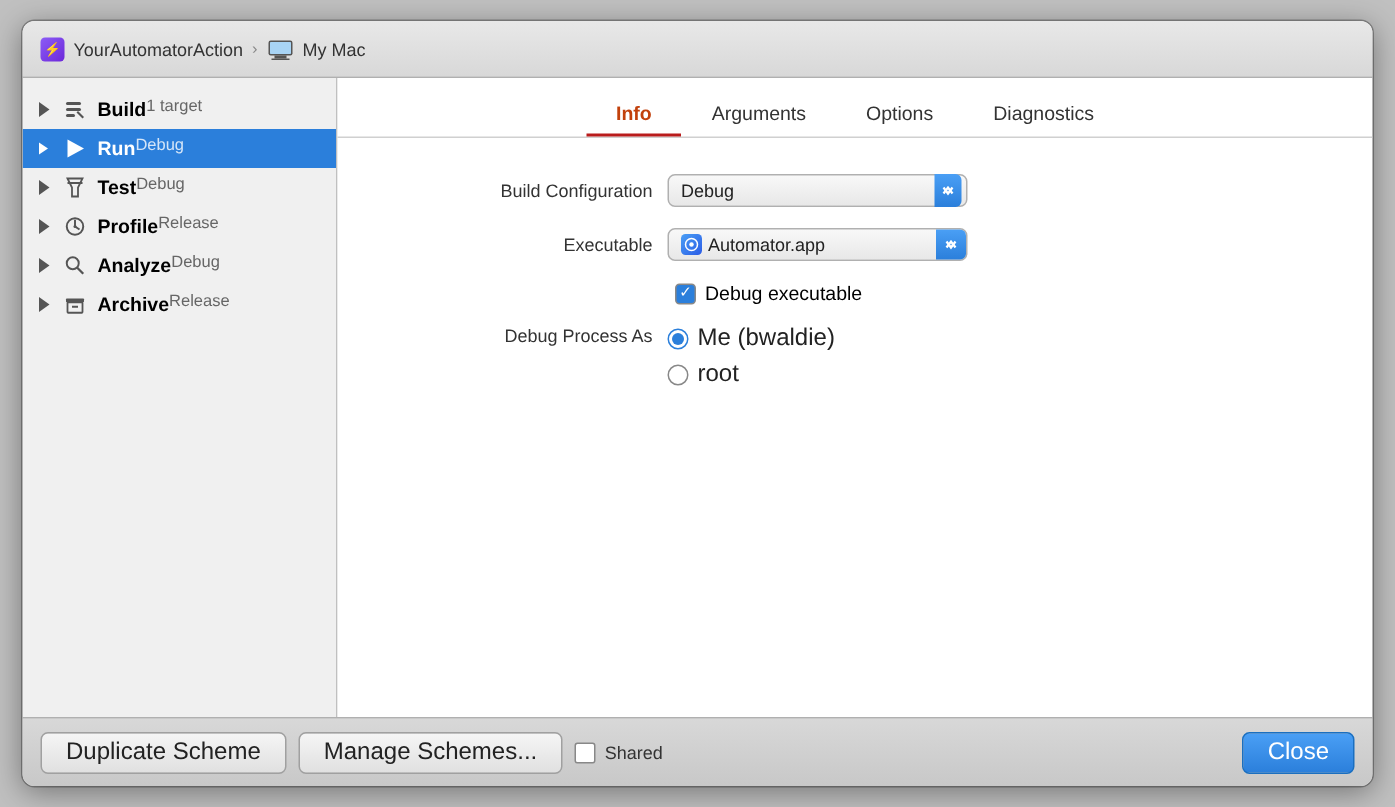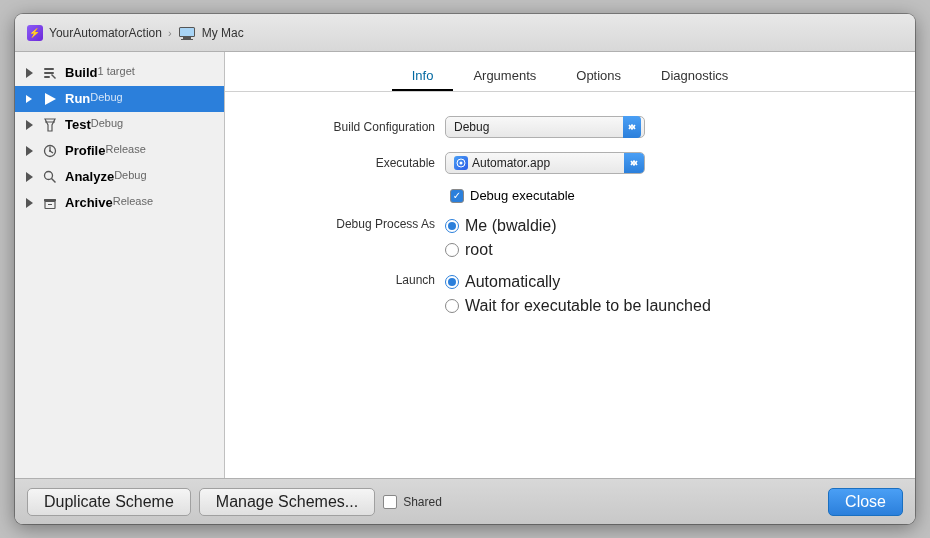--- a/index.html
+++ b/index.html
@@ -156,22 +156,23 @@
     .tab {
       padding: 6px 20px;
       font-size: 13px;
       color: #333;
       cursor: pointer;
       position: relative;
       border-bottom: 2px solid transparent;
     }
 
     .tab.active {
-      color: #0369a1;
-      border-bottom: 2px solid #000000;
+      color: #c2410c;
+      border-bottom: 2px solid #b91c1c;
+      font-weight: bold;
     }
 
     .panel-content {
       flex: 1;
       padding: 24px 40px;
     }
 
     .form-row {
       display: flex;
       align-items: center;
@@ -602,35 +603,20 @@
               </div>
               <span class="radio-label">Me (bwaldie)</span>
             </div>
             <div class="radio-row">
               <div class="radio-btn"></div>
               <span class="radio-label">root</span>
             </div>
           </div>
         </div>
 
-        <div class="form-row" style="align-items: flex-start; margin-top: 6px;">
-          <div class="form-label">Launch</div>
-          <div class="radio-group">
-            <div class="radio-row">
-              <div class="radio-btn selected">
-                <div class="radio-dot"></div>
-              </div>
-              <span class="radio-label">Automatically</span>
-            </div>
-            <div class="radio-row">
-              <div class="radio-btn"></div>
-              <span class="radio-label">Wait for executable to be launched</span>
-            </div>
-          </div>
-        </div>
 
       </div>
     </div>
   </div>
 
   <div class="bottom-bar">
     <button class="bottom-btn">Duplicate Scheme</button>
     <button class="bottom-btn">Manage Schemes...</button>
     <div class="shared-checkbox">
       <div class="shared-check-box"></div>

